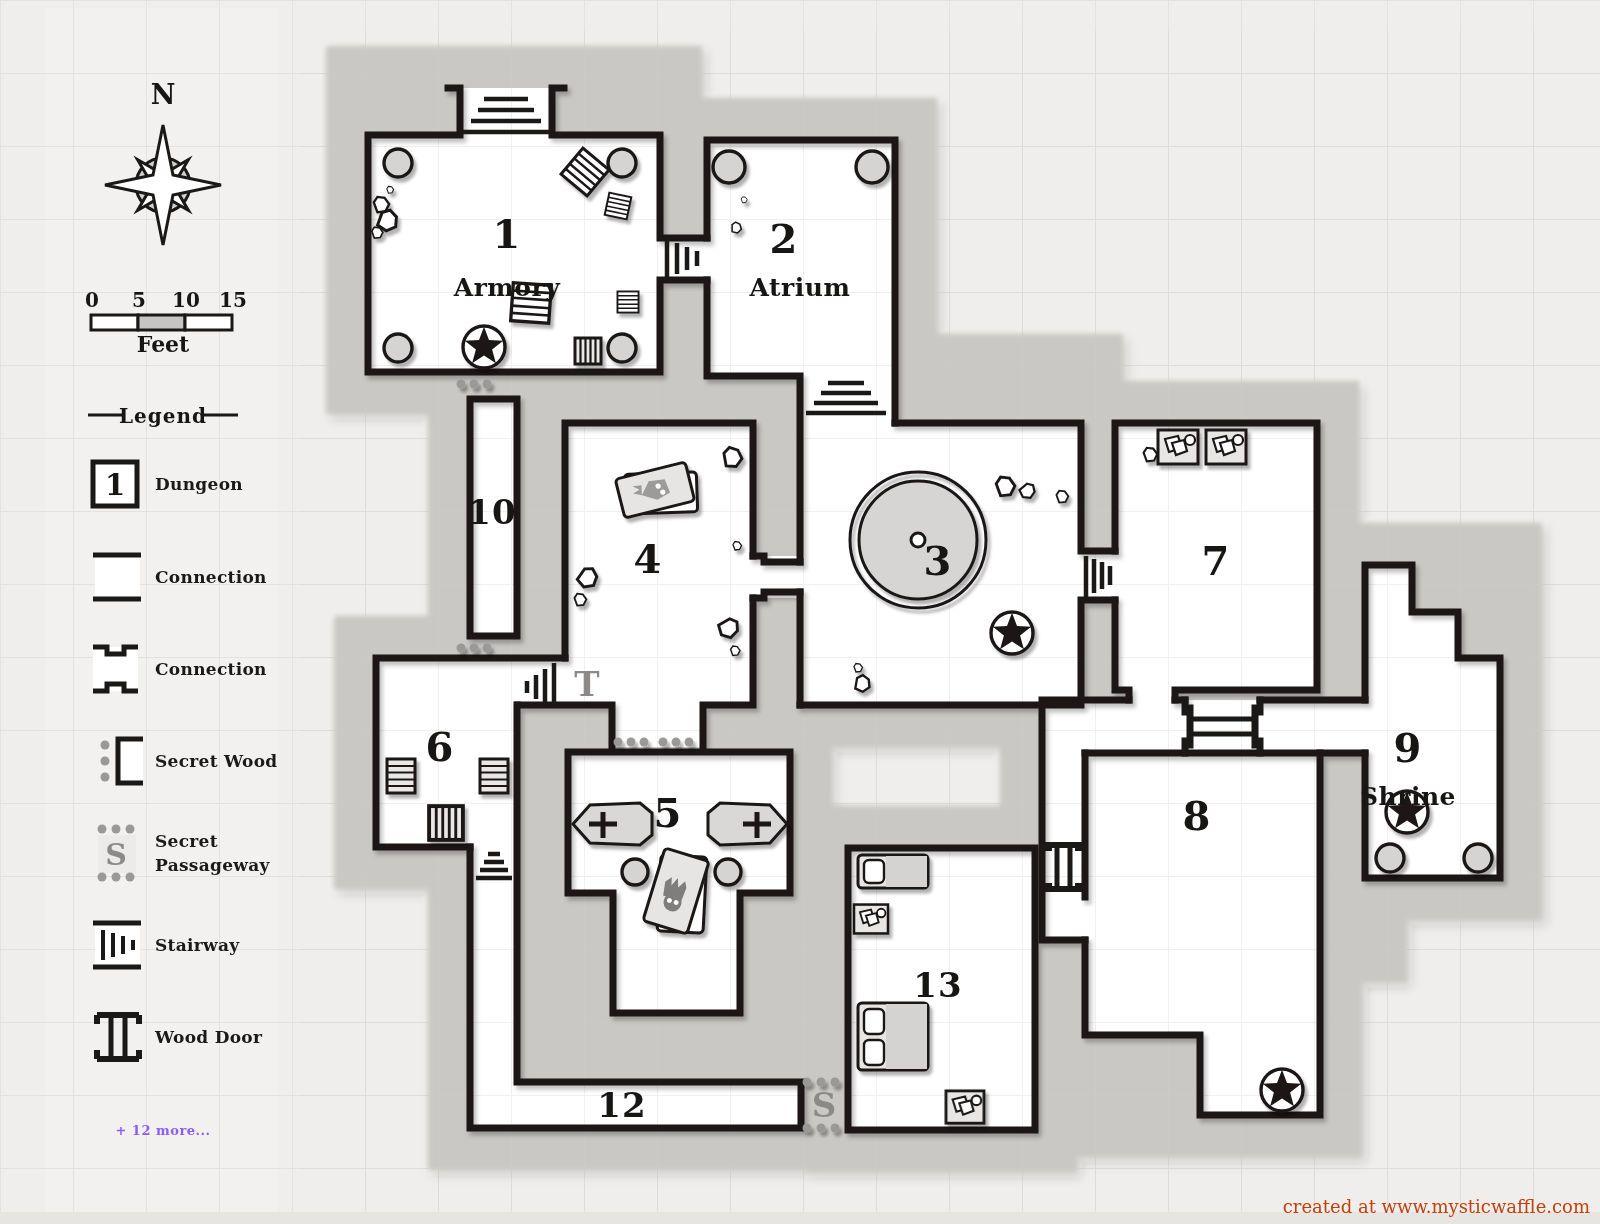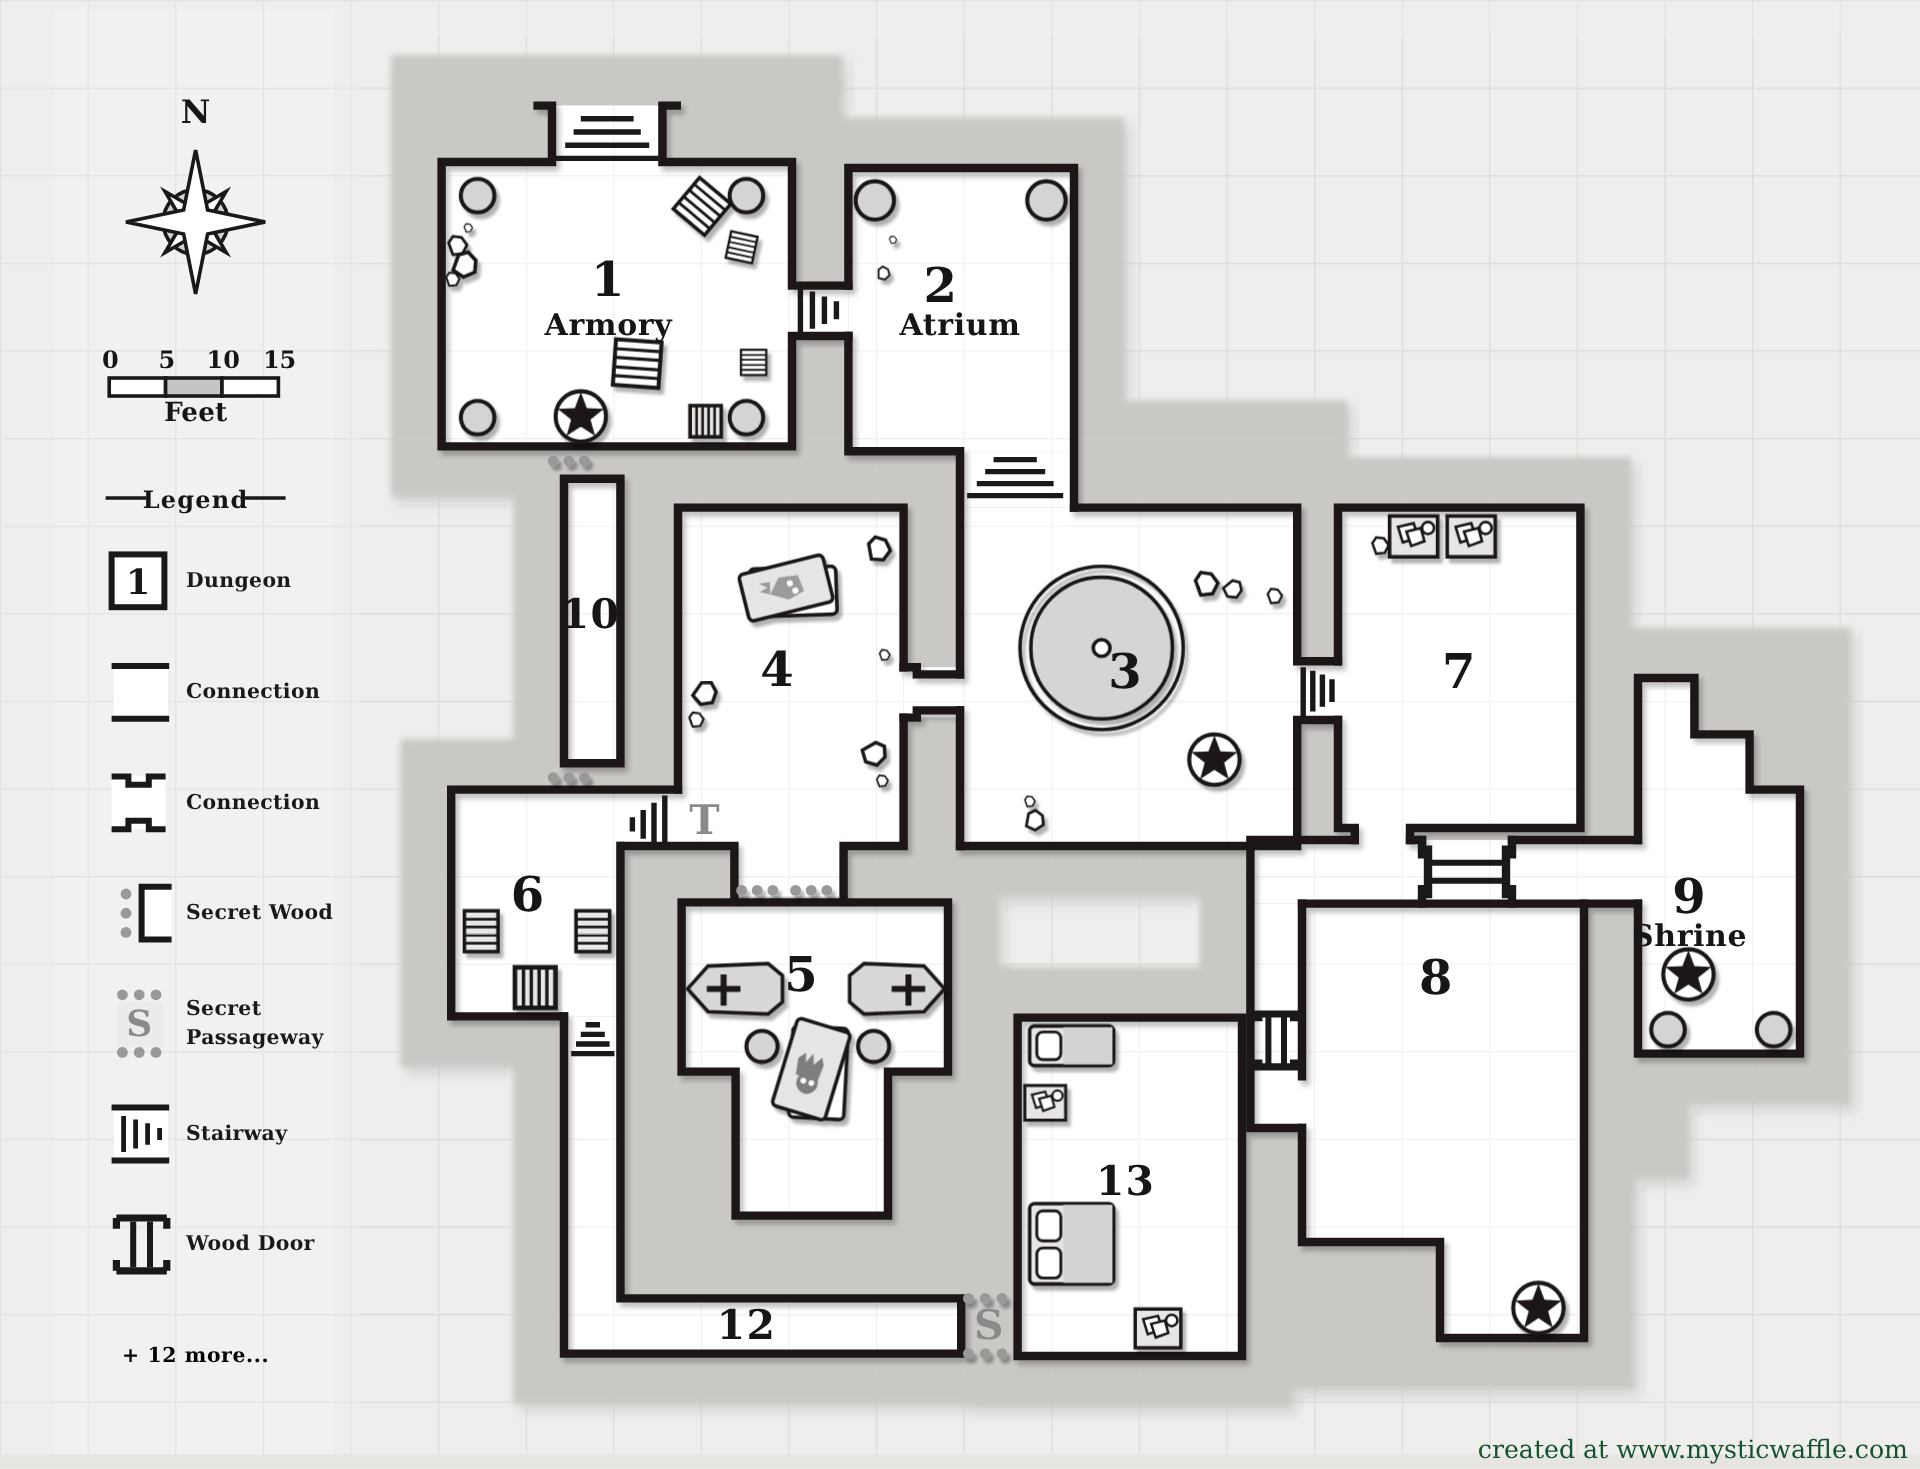--- a/index.html
+++ b/index.html
@@ -3,33 +3,33 @@
 <meta charset="utf-8">
 <style>
   html,body{margin:0;padding:0;background:#efeeec;}
   #stage{position:relative;width:1600px;height:1224px;overflow:hidden;
          font-family:"DejaVu Serif","Liberation Serif",serif;}
   #stage svg{position:absolute;left:0;top:0;}
   .lbl{position:absolute;transform:translate(-50%,-50%);white-space:nowrap;
        color:#171615;text-align:center;}
   .room-num{font-size:40px;font-weight:bold;letter-spacing:1px;}
   .room-num-sm{font-size:34px;font-weight:bold;letter-spacing:1px;}
-  .room-name{font-size:25px;font-weight:bold;letter-spacing:.5px;}
+  .room-name{font-size:25px;font-weight:bold;letter-spacing:.5px;margin-top:16px;}
   .marker{font-size:34px;font-weight:bold;color:#8b8a88;}
   .compass-n{font-size:27px;font-weight:bold;}
   .tick{font-size:20px;font-weight:bold;}
   .feet{font-size:22px;font-weight:bold;}
   .legend-title{font-size:20px;font-weight:bold;letter-spacing:1px;}
   .legend-label{position:absolute;transform:translate(0,-50%);font-size:17px;
        font-weight:bold;color:#1b1a19;letter-spacing:.3px;white-space:nowrap;}
   .legend-label.wrap{white-space:normal;width:130px;line-height:24px;}
   .legend-one{font-size:29px;font-weight:bold;}
   .legend-s{font-size:30px;font-weight:bold;color:#8b8a88;}
-  .more{font-size:17px;font-weight:bold;color:#000000;letter-spacing:.5px;}
-  .credit{position:absolute;right:10px;top:1196px;font-size:21px;color:#14532d;}
+  .more{font-size:13px;font-weight:bold;color:#8b5cf6;letter-spacing:.5px;}
+  .credit{position:absolute;right:10px;top:1196px;font-size:18px;color:#c2410c;}
 </style>
 </head>
 <body>
 
 <div id="stage">
 
 <svg width="1600" height="1224" viewBox="0 0 1600 1224">
   <defs>
     <pattern id="grid1" width="73" height="73" patternUnits="userSpaceOnUse">
       <path d="M73,0 H0 V73" fill="none" stroke="#e3e2df" stroke-width="2"></path>

